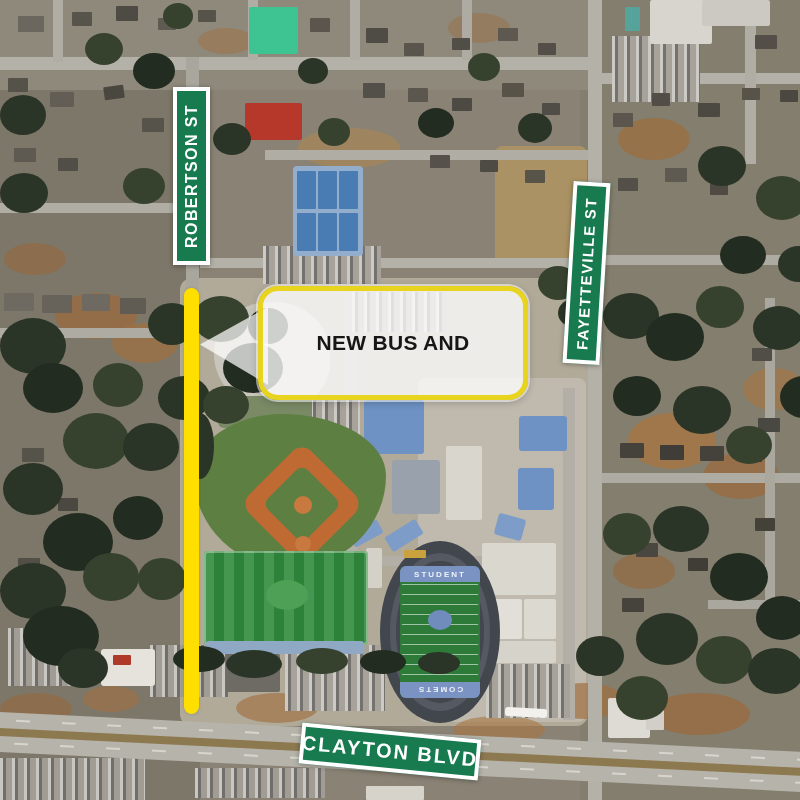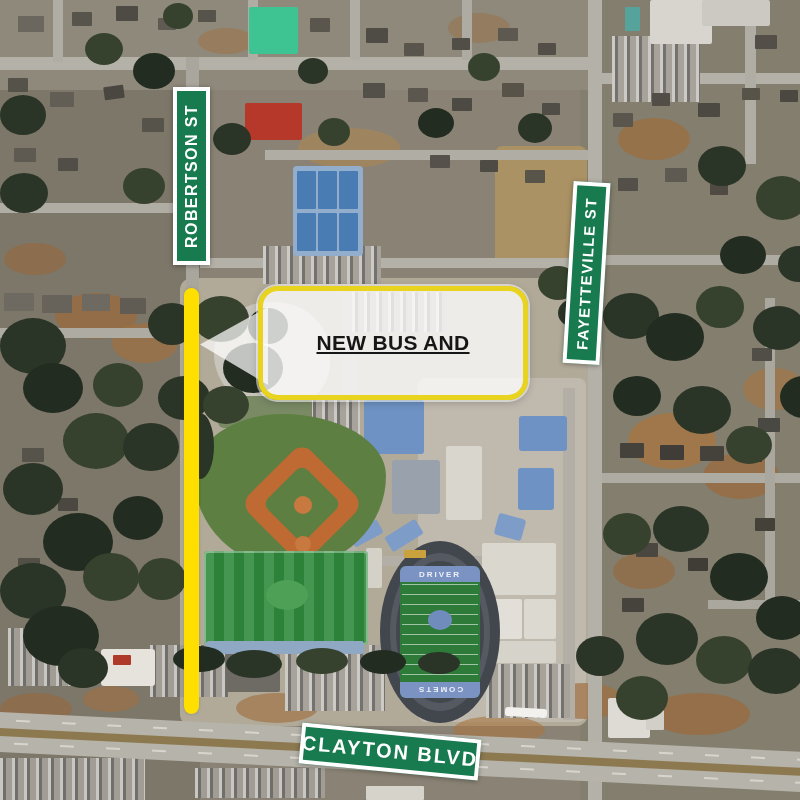--- a/index.html
+++ b/index.html
@@ -31,21 +31,21 @@
   
   .callout-arrow{position:absolute;left:200px;top:307px;width:68px;height:78px;
     background:rgba(255,255,255,.72);z-index:28;
     clip-path:polygon(0 48%,100% 0,100% 100%);}
   .callout{position:absolute;left:258px;top:286px;width:270px;height:114px;
     background:rgba(255,255,255,.78);border:5px solid var(--callout_border,#e8d31f);
     border-radius:20px;z-index:30;display:flex;flex-direction:column;
     align-items:center;justify-content:center;text-align:center;
     color:var(--callout_text,#161616);font-weight:bold;font-size:21px;
     letter-spacing:.3px;line-height:1.55;
-    box-shadow:0 0 0 2px rgba(255,255,255,.55),0 2px 8px rgba(0,0,0,.25);text-decoration:underline;}
+    box-shadow:0 0 0 2px rgba(255,255,255,.55),0 2px 8px rgba(0,0,0,.25);}
 
   
   .sign{position:absolute;background:var(--sign_green,#187a4f);border:4px solid #fff;
     display:flex;align-items:center;justify-content:center;color:#fff;font-weight:bold;
     letter-spacing:1.4px;z-index:22;box-shadow:0 1px 5px rgba(0,0,0,.35);white-space:nowrap;}
   .sign.vtext span{writing-mode:vertical-rl;transform:rotate(180deg);}
   .sign-robertson{left:173px;top:87px;width:37px;height:178px;font-size:16px;}
   .sign-fayetteville{left:568px;top:182px;width:37px;height:182px;font-size:15px;
     transform:rotate(3.5deg);}
   .sign-clayton{left:300px;top:731px;width:180px;height:41px;font-size:20px;
@@ -278,21 +278,21 @@
       <div style="left: 538px; top: 266px; width: 40px; height: 34px; background: rgb(55, 66, 46); border-radius: 50%; filter: blur(0.6px);"></div>
       <div style="left: 558px; top: 298px; width: 36px; height: 30px; background: rgb(43, 53, 39); border-radius: 50%; filter: blur(0.6px);"></div>
     </div>
 
   <div class="blvd">
     <div class="median"></div>
     <div class="dash d1"></div>
     <div class="dash d2"></div>
   </div>
 
-  <div class="endzone-label home">DRIVER</div>
+  <div class="endzone-label home">STUDENT</div>
   <div class="endzone-label away">COMETS</div>
 
   <div class="route-line"></div>
 
   <div class="callout-arrow"></div>
   <div class="callout">
     <span>NEW BUS AND</span>
   </div>
 
   <div class="sign vtext sign-robertson">

